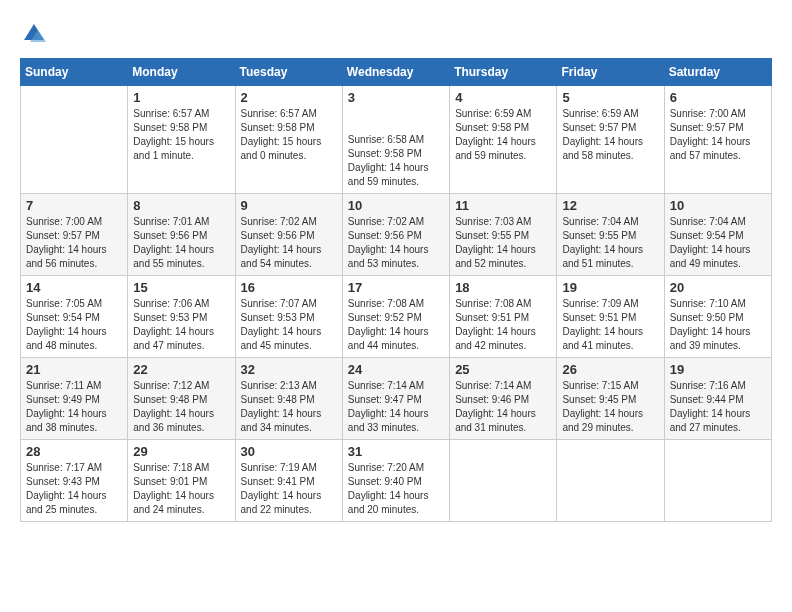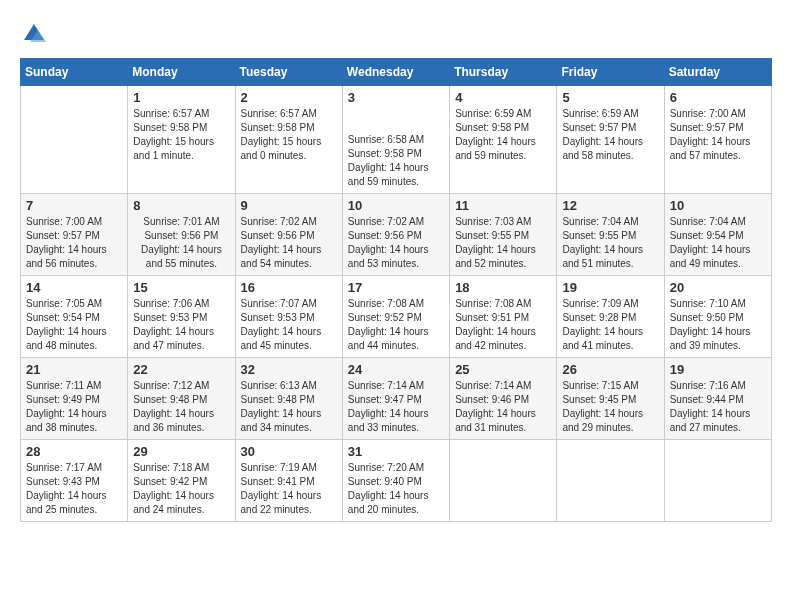--- a/index.html
+++ b/index.html
@@ -161,21 +161,21 @@
       </tr>
       <tr class="row-shaded">
         <td>
           <div class="day-number">7</div>
           <div class="day-info" style="white-space: pre-line;">Sunrise: 7:00 AM
 Sunset: 9:57 PM
 Daylight: 14 hours and 56 minutes.</div>
         </td>
         <td>
           <div class="day-number">8</div>
-          <div class="day-info" style="white-space: pre-line; text-align: center;">Sunrise: 7:01 AM
+          <div class="day-info" style="white-space: pre-line;">Sunrise: 7:01 AM
 Sunset: 9:56 PM
 Daylight: 14 hours and 55 minutes.</div>
         </td>
         <td>
           <div class="day-number">9</div>
           <div class="day-info" style="white-space: pre-line;">Sunrise: 7:02 AM
 Sunset: 9:56 PM
 Daylight: 14 hours and 54 minutes.</div>
         </td>
         <td>
@@ -230,21 +230,21 @@
         </td>
         <td>
           <div class="day-number">18</div>
           <div class="day-info" style="white-space: pre-line;">Sunrise: 7:08 AM
 Sunset: 9:51 PM
 Daylight: 14 hours and 42 minutes.</div>
         </td>
         <td>
           <div class="day-number">19</div>
           <div class="day-info" style="white-space: pre-line;">Sunrise: 7:09 AM
-Sunset: 9:28 PM
+Sunset: 9:51 PM
 Daylight: 14 hours and 41 minutes.</div>
         </td>
         <td>
           <div class="day-number">20</div>
           <div class="day-info" style="white-space: pre-line;">Sunrise: 7:10 AM
 Sunset: 9:50 PM
 Daylight: 14 hours and 39 minutes.</div>
         </td>
       </tr>
       <tr class="row-shaded">
@@ -255,21 +255,21 @@
 Daylight: 14 hours and 38 minutes.</div>
         </td>
         <td>
           <div class="day-number">22</div>
           <div class="day-info" style="white-space: pre-line;">Sunrise: 7:12 AM
 Sunset: 9:48 PM
 Daylight: 14 hours and 36 minutes.</div>
         </td>
         <td>
           <div class="day-number">32</div>
-          <div class="day-info" style="white-space: pre-line;">Sunrise: 6:13 AM
+          <div class="day-info" style="white-space: pre-line;">Sunrise: 2:13 AM
 Sunset: 9:48 PM
 Daylight: 14 hours and 34 minutes.</div>
         </td>
         <td>
           <div class="day-number">24</div>
           <div class="day-info" style="white-space: pre-line;">Sunrise: 7:14 AM
 Sunset: 9:47 PM
 Daylight: 14 hours and 33 minutes.</div>
         </td>
         <td>
@@ -294,21 +294,21 @@
       <tr class="row-white">
         <td>
           <div class="day-number">28</div>
           <div class="day-info" style="white-space: pre-line;">Sunrise: 7:17 AM
 Sunset: 9:43 PM
 Daylight: 14 hours and 25 minutes.</div>
         </td>
         <td>
           <div class="day-number">29</div>
           <div class="day-info" style="white-space: pre-line;">Sunrise: 7:18 AM
-Sunset: 9:42 PM
+Sunset: 9:01 PM
 Daylight: 14 hours and 24 minutes.</div>
         </td>
         <td>
           <div class="day-number">30</div>
           <div class="day-info" style="white-space: pre-line;">Sunrise: 7:19 AM
 Sunset: 9:41 PM
 Daylight: 14 hours and 22 minutes.</div>
         </td>
         <td>
           <div class="day-number">31</div>

